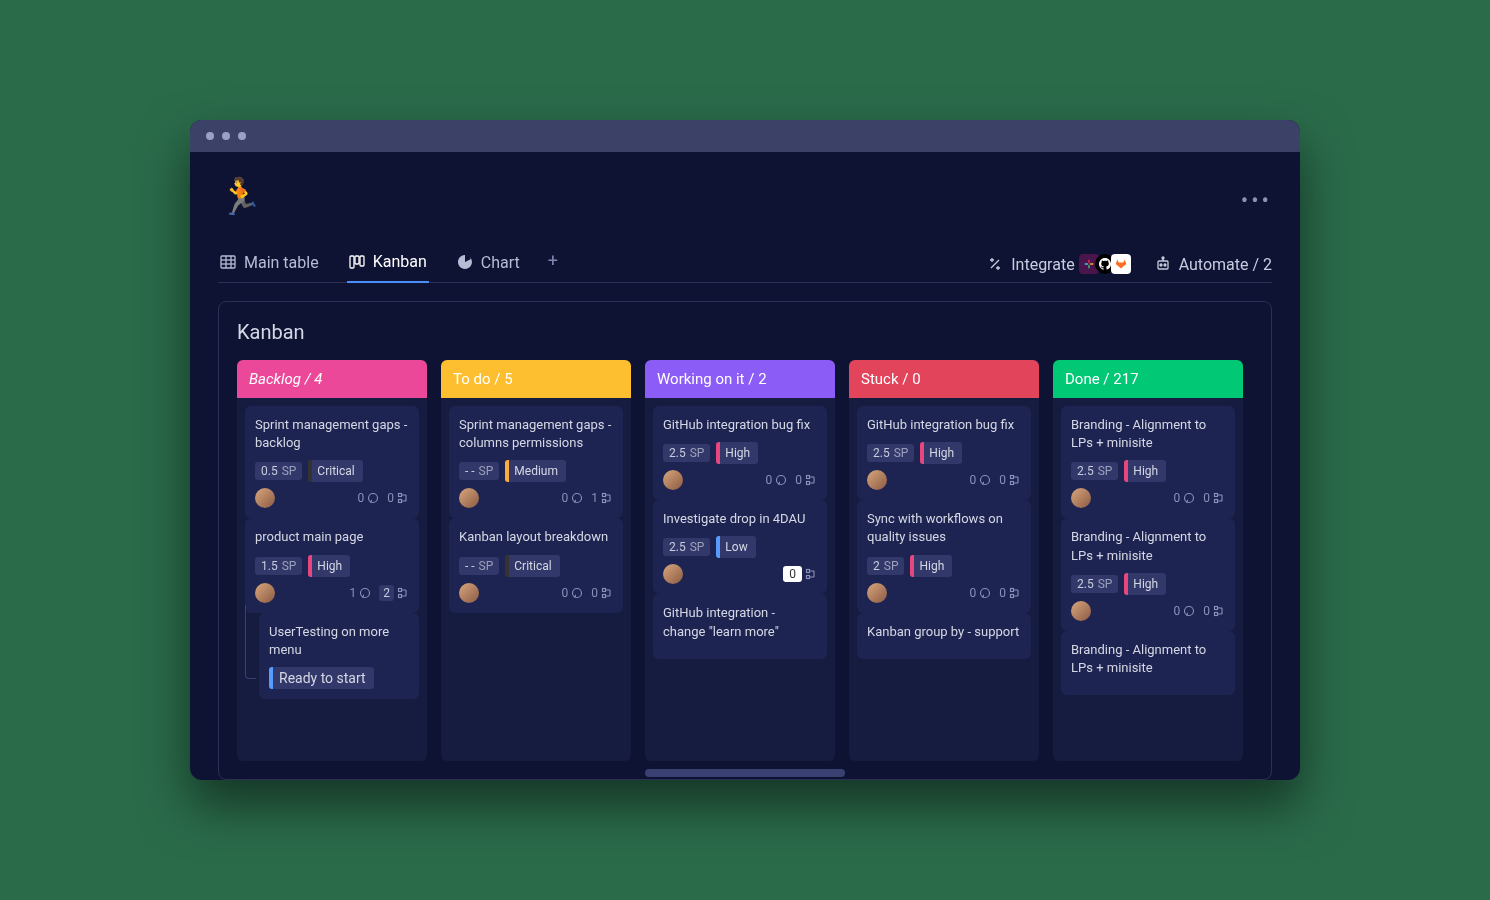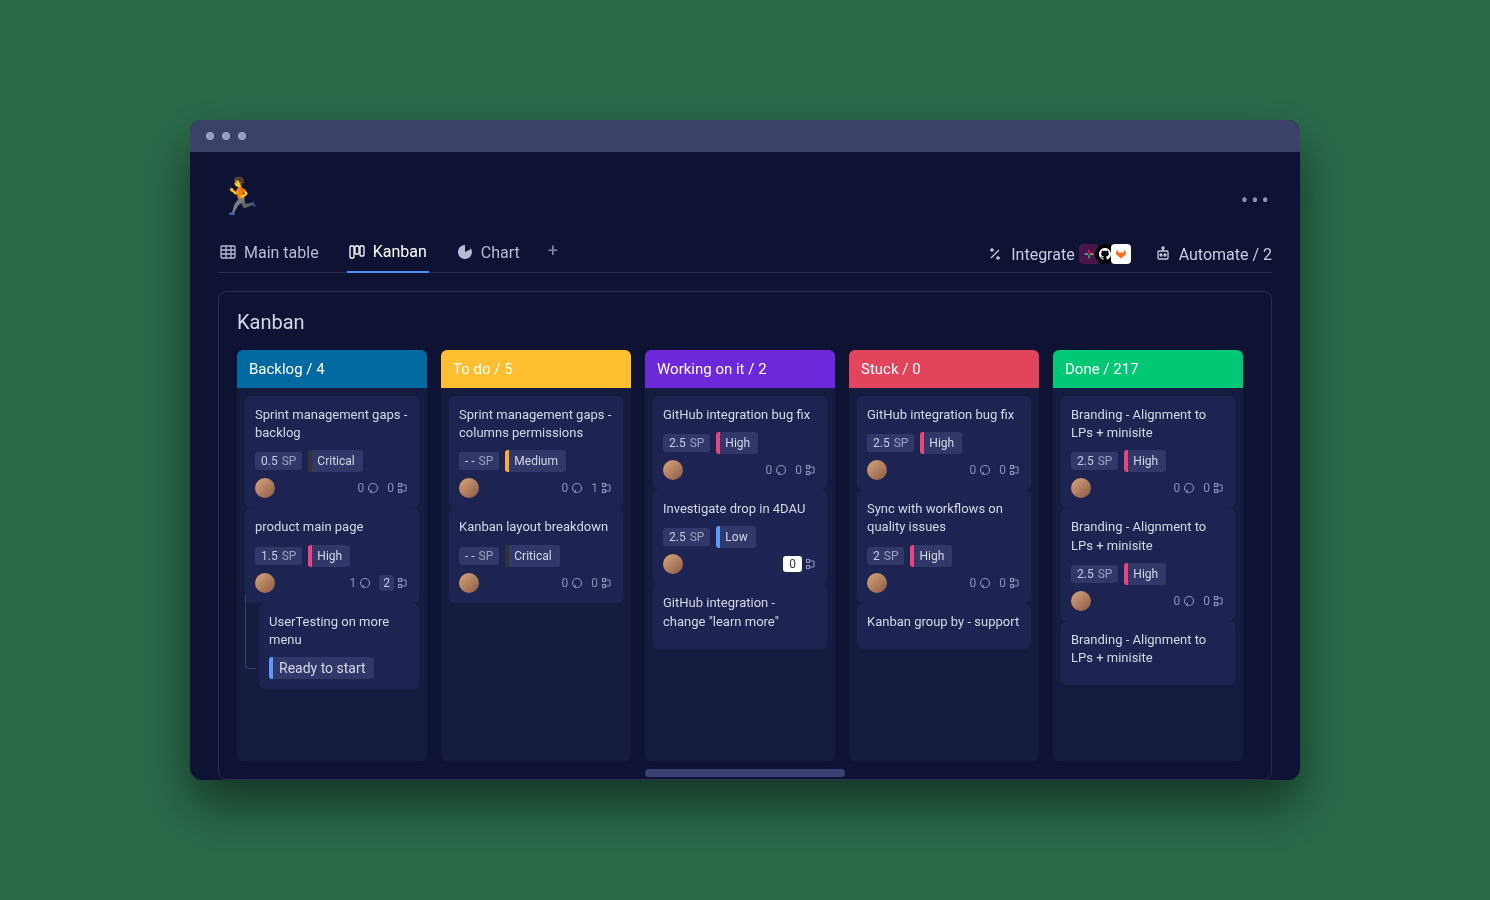--- a/index.html
+++ b/index.html
@@ -75,21 +75,21 @@
     .avatar { width: 20px; height: 20px; border-radius: 50%; background: linear-gradient(135deg, #d9a77c, #8b5a44); }
     .counts { display: flex; align-items: center; gap: 8px; font-size: 12px; color: #8b91b8; }
     .count-item { display: flex; align-items: center; gap: 3px; }
     .count-highlight { background: #323869; padding: 1px 4px; border-radius: 3px; color: #c8ccde; }
     .count-white { background: #fff; color: #333; padding: 1px 6px; border-radius: 3px; }
     .subtask-card { margin-left: 14px; position: relative; }
     .subtask-card::before { content: ''; position: absolute; left: -14px; top: -8px; bottom: 20px; width: 10px; border-left: 1px solid #3a4172; border-bottom: 1px solid #3a4172; border-bottom-left-radius: 4px; }
     .status-badge { display: flex; align-items: center; gap: 6px; background: #323869; border-radius: 3px; overflow: hidden; font-size: 14px; padding-right: 8px; width: fit-content; }
     .scrollbar { position: absolute; bottom: 2px; left: 50%; transform: translateX(-50%); width: 200px; height: 8px; background: #3a4172; border-radius: 4px; }
     svg { display: block; }
-    .header-line { border-bottom: 1px solid #2a2f57; display: flex; justify-content: space-between; align-items: flex-end; }
+    .header-line { border-bottom: 1px solid #2a2f57; display: flex; justify-content: space-between; align-items: flex-end; margin-top: 10px; }
   </style>
 </head>
 <body>
 
 <div class="window" style="position:relative;">
   <div class="title-bar">
     <div class="window-dot"></div>
     <div class="window-dot"></div>
     <div class="window-dot"></div>
   </div>
@@ -168,21 +168,21 @@
             </svg>
           <span>Automate / 2</span>
         </div>
       </div>
     </div>
 
     <div class="board-container">
       <div class="board-title">Kanban</div>
       <div class="columns" id="columns">
           <div class="column">
-            <div class="column-header" style="background: #0369a1;">Backlog / 4</div>
+            <div class="column-header" style="background: #ec4899; font-style: italic;">Backlog / 4</div>
             <div class="column-body">
               <div class="card">
                 <div class="card-title">Sprint management gaps - backlog</div>
                 <div class="card-meta">
                   <div class="sp-badge">
                     <span>0.5</span>
                     <span style="opacity:.7;">SP</span>
                   </div>
                   <div class="priority-badge">
                     <div class="priority-bar" style="background: rgb(51, 51, 51);"></div>
@@ -313,21 +313,21 @@
                         <rect x="2" y="10" width="4" height="4"></rect>
                         <path d="M6 4h6M6 12h6M12 4v8"></path>
                       </svg>
                     </div>
                   </div>
                 </div>
               </div>
             </div>
           </div>
           <div class="column">
-            <div class="column-header" style="background: #6d28d9;">Working on it / 2</div>
+            <div class="column-header" style="background: #8b5cf6;">Working on it / 2</div>
             <div class="column-body">
               <div class="card">
                 <div class="card-title">GitHub integration bug fix</div>
                 <div class="card-meta">
                   <div class="sp-badge">
                     <span>2.5</span>
                     <span style="opacity:.7;">SP</span>
                   </div>
                   <div class="priority-badge">
                     <div class="priority-bar" style="background: rgb(232, 70, 126);"></div>

